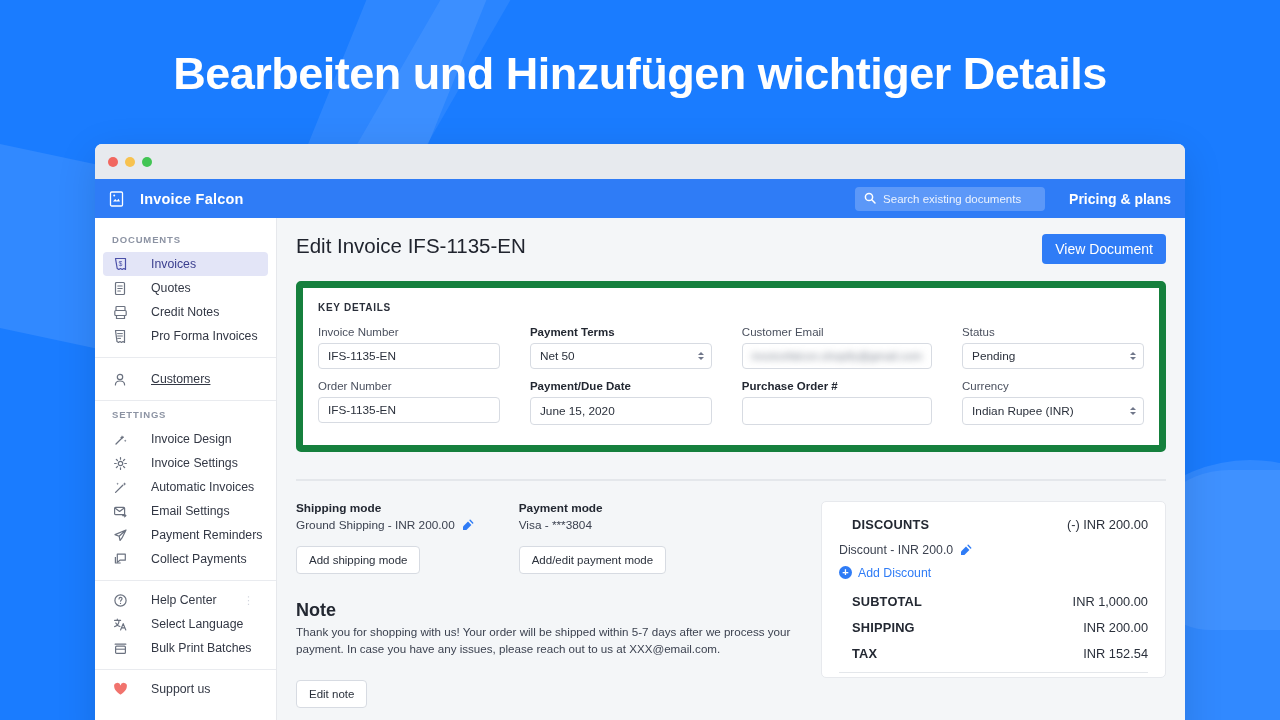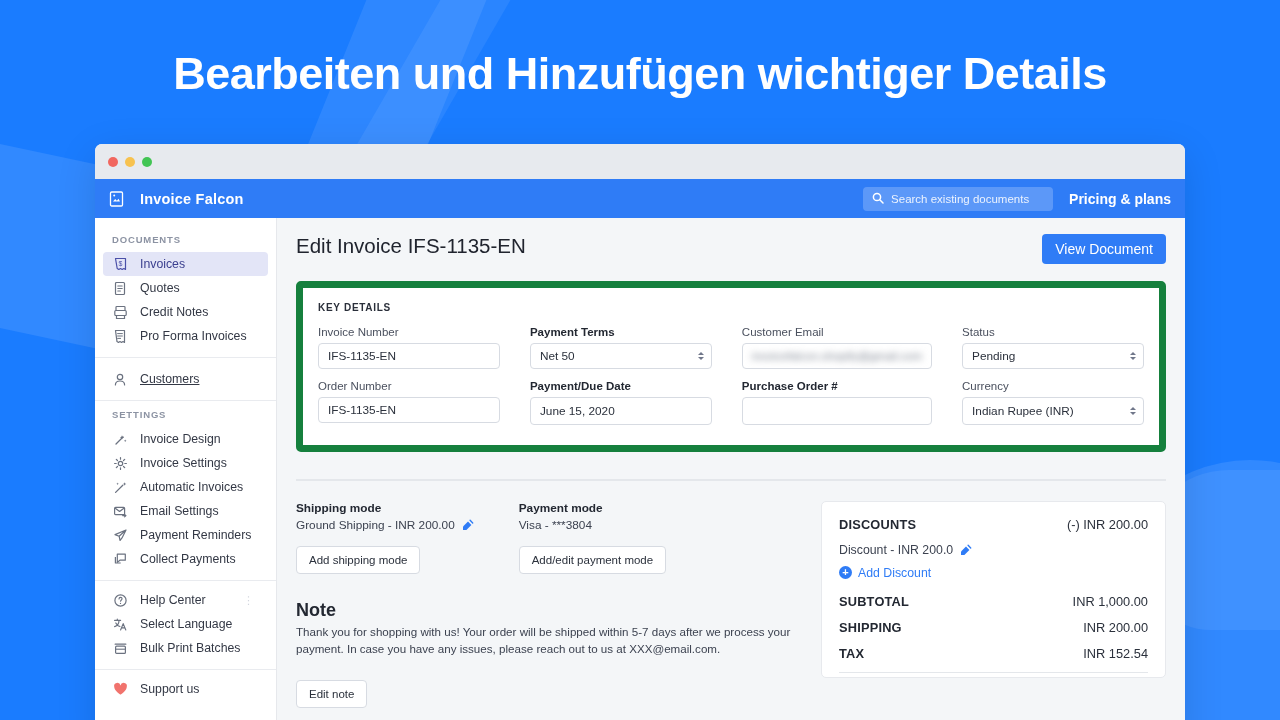--- a/index.html
+++ b/index.html
@@ -60,42 +60,42 @@
   .dot.red { background: #f1675f; }
   .dot.yellow { background: #f7c24f; }
   .dot.green { background: #42c554; }
 
   .appbar {
     height: 39px; background: #2f7cf6; display: flex; align-items: center;
     padding: 0 14px; color: #fff;
   }
   .brand { display: flex; align-items: center; gap: 16px; font-size: 14.5px; font-weight: bold; letter-spacing: .2px; }
   .brand svg { display: block; }
-  .appbar-right { margin-left: auto; display: flex; align-items: center; gap: 16px; padding-left: 28px; }
+  .appbar-right { margin-left: auto; display: flex; align-items: center; gap: 24px; padding-left: 28px; }
   .searchbox {
     display: flex; align-items: center; gap: 7px;
     width: 190px; height: 24px; border-radius: 4px;
     background: rgba(255,255,255,0.22); padding: 0 9px;
   }
   .searchbox .ph { font-size: 11.5px; color: rgba(255,255,255,0.88); }
   .pricing-link { font-size: 14px; font-weight: bold; color: #fff; }
 
   
   .appbody { display: flex; height: 526px; }
 
   .sidebar {
     width: 182px; background: #ffffff; border-right: 1px solid #e6e8ec;
     padding-top: 11px; flex-shrink: 0; position: relative;
   }
   .sec-label {
     font-size: 9.5px; font-weight: bold; letter-spacing: .85px;
     color: #8c93a3; padding: 5px 0 7px 17px;
   }
   .navitem {
-    display: flex; align-items: center; gap: 12px;
+    display: flex; align-items: center; gap: 23px;
     height: 24px; margin: 0 8px; padding-left: 9px;
     border-radius: 4px; font-size: 12.3px; color: #333845;
   }
   .navitem .ico { width: 16px; height: 16px; display: flex; align-items: center; justify-content: center; flex-shrink: 0; }
   .navitem.active { background: #e3e5f7; color: #3b3f8f; font-weight: normal; }
   .navsep { height: 1px; background: #e9ebef; margin: 9px 0 3px; }
   .helpdot { margin-left: auto; margin-right: 14px; color: #d2d6de; font-size: 11px; line-height: 8px; }
   .heart { color: #f1736d; font-size: 14px; }
 
   .content { flex: 1; background: #f4f6f8; padding: 16px 19px 0 19px; overflow: hidden; position: relative; }
@@ -148,21 +148,21 @@
   }
   .note-h { font-size: 18px; font-weight: bold; color: #232832; margin-bottom: 2px; }
   .note-b { font-size: 11.6px; color: #3c4250; line-height: 1.55; max-width: 495px; }
   .note-block { margin-top: 26px; }
 
   .totals {
     width: 345px; flex-shrink: 0; background: #fff;
     border: 1px solid #e7e9ed; border-radius: 5px; padding: 15px 17px 4px;
     align-self: flex-start;
   }
-  .trow { display: flex; align-items: center; font-size: 12.8px; margin-bottom: 11px; }
+  .trow { display: flex; align-items: center; font-size: 12.8px; margin-bottom: 11px; margin-left: 13px; }
   .trow .k { font-weight: bold; color: #232832; letter-spacing: .2px; }
   .trow .v { margin-left: auto; color: #2b313c; }
   .tsub { display: flex; align-items: center; gap: 7px; font-size: 12.3px; color: #3c4250; margin-bottom: 9px; }
   .addlink { display: flex; align-items: center; gap: 6px; color: #2f7cf6; font-size: 12.3px; margin-bottom: 14px; }
   .plus {
     width: 13px; height: 13px; border-radius: 50%; background: #2f7cf6; color: #fff;
     font-size: 11px; line-height: 12px; text-align: center; font-weight: bold;
   }
   .tsep { height: 1px; background: #e4e7eb; margin-top: 3px; }
 </style>

